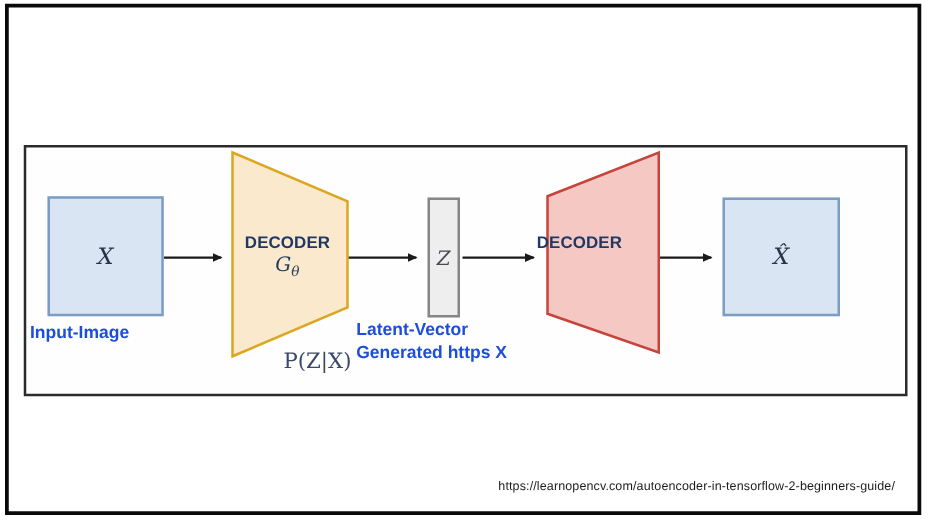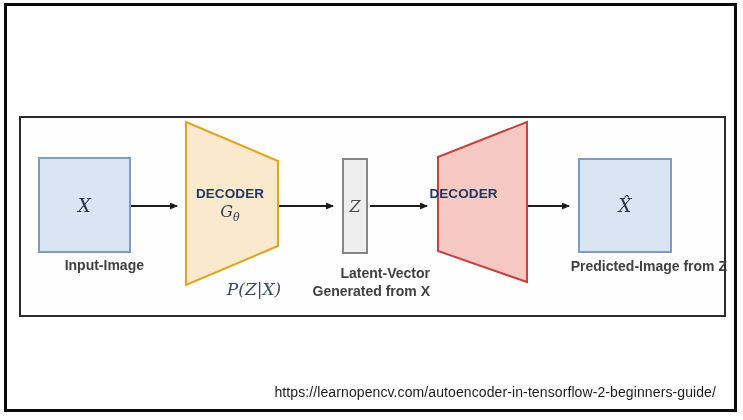--- a/index.html
+++ b/index.html
@@ -40,38 +40,38 @@
     position: absolute; text-align: center; color: #1f3864; font-weight: bold;
     font-size: 13.5px; letter-spacing: 0.1px;
   }
   .enc-label { left: 157px; top: 68px; width: 104px; }
   .dec-label { left: 390px; top: 68px; width: 105px; }
   .func { font-family: "DejaVu Serif", serif; font-style: italic; font-weight: normal;
           font-size: 16px; color: #253a5e; margin-top: 1px; }
   .func sub { font-size: 11px; }
 
   .caption {
-    position: absolute; text-align: right; color: #404040; font-weight: bold;
+    position: absolute; text-align: left; color: #1d4ed8; font-weight: bold;
     font-size: 14px; line-height: 18px;
   }
   .input-caption     { left: 3px;   top: 138px; width: 120px; }
-  .latent-caption    { left: 264px; top: 146px; width: 145px; }
+  .latent-caption    { left: 264px; top: 136px; width: 145px; }
   .predicted-caption { left: 524px; top: 139px; width: 182px; }
 
   .dist {
     position: absolute; text-align: center;
-    font-family: "DejaVu Serif", serif; font-style: italic;
+    font-family: "DejaVu Serif", serif; 
     font-size: 17px; color: #3a4a66;
   }
   .dist-enc { left: 181px; top: 161px; width: 104px; }
   .dist-dec { left: 405px; top: 161px; width: 106px; }
 
   .source-url {
     position: absolute; right: 18px; top: 378px;
-    font-size: 14px; color: #1c1c1c; letter-spacing: 0.1px;
+    font-size: 10px; color: #1c1c1c; letter-spacing: 0.1px;
   }
 </style>
 </head>
 <body>
 
 <div class="slide">
 
   <div class="panel">
 
     <svg class="shapes" viewBox="0 0 703 197">
@@ -100,29 +100,28 @@
       <div>DECODER</div>
       <div class="func"><span>G</span><sub>θ</sub></div>
     </div>
     <div class="dist dist-enc">P(Z|X)</div>
 
     <div class="node box-gray latent-box">
       <span class="math">Z</span>
     </div>
     <div class="caption latent-caption">
       <div>Latent-Vector</div>
-      <div>Generated from X</div>
+      <div>Generated https X</div>
     </div>
 
     <div class="stage-label dec-label">
       <div>DECODER</div>
     </div>
 
     <div class="node box-blue output-box">
       <span class="math">X̂</span>
     </div>
-    <div class="caption predicted-caption">Predicted-Image from Z</div>
 
   </div>
 
   <div class="source-url">https://learnopencv.com/autoencoder-in-tensorflow-2-beginners-guide/</div>
 
 </div>
 
 </body></html>

